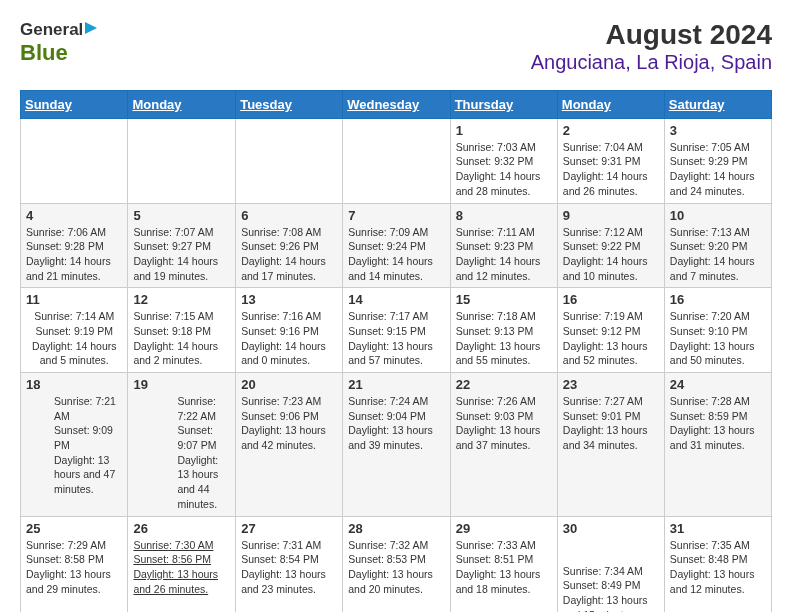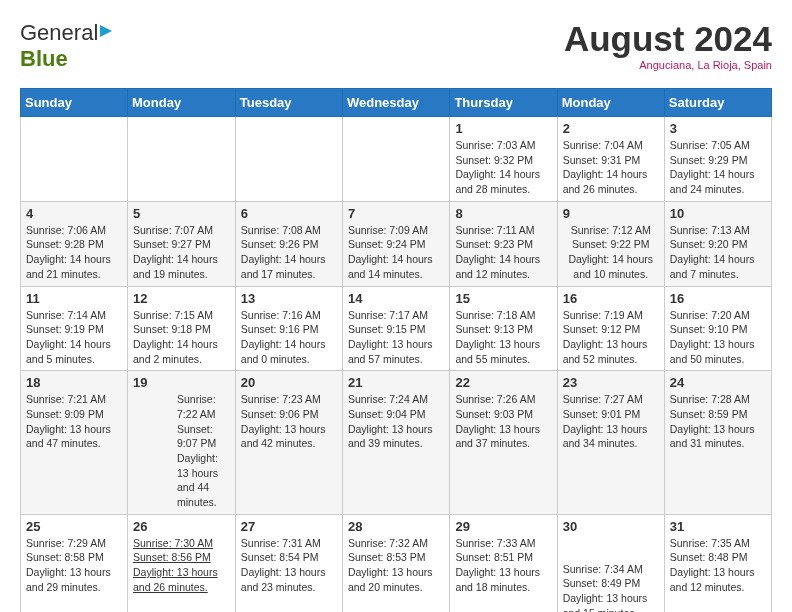--- a/index.html
+++ b/index.html
@@ -18,42 +18,43 @@
     }
     .logo {
       display: flex;
       flex-direction: column;
       align-items: flex-start;
     }
     .title-area {
       text-align: right;
     }
     .month-title {
-      font-size: 35px;
+      font-size: 28px;
       font-weight: bold;
       color: #333;
       line-height: 1.1;
     }
     .location-title {
-      font-size: 11px;
-      color: #be185d;
+      font-size: 20px;
+      color: #4c1d95;
     }
     .calendar-table {
       width: 100%;
       border-collapse: collapse;
       font-size: 11px;
     }
     .calendar-table thead th {
       background-color: #2878c3;
       color: #fff;
       padding: 6px 4px;
       text-align: left;
       font-size: 13px;
       font-weight: bold;
       border: 1px solid #1a6fb5;
+      text-decoration: underline;
     }
     .calendar-table tbody td {
       border: 1px solid #ccc;
       vertical-align: top;
       padding: 4px 5px;
       width: 108px;
       min-height: 80px;
       background: #fff;
     }
     .calendar-table tbody tr:nth-child(even) td {
@@ -78,22 +79,22 @@
       color: #555;
       margin-top: 10px;
       padding-left: 4px;
     }
     .logo-wrapper {
       display: flex;
       align-items: center;
     }
     .logo-general {
       color: #333;
-      font-weight: normal;
-      font-size: 22px;
+      font-weight: bold;
+      font-size: 17px;
     }
     .logo-blue {
       color: #4d7c0f;
       font-weight: bold;
       font-size: 22px;
     }
   </style>
 </head>
 <body>
 
@@ -180,35 +181,35 @@
 Daylight: 14 hours and 14 minutes.</div>
         </td>
         <td>
           <div class="day-number">8</div>
           <div class="day-info" style="white-space: pre-line;">Sunrise: 7:11 AM
 Sunset: 9:23 PM
 Daylight: 14 hours and 12 minutes.</div>
         </td>
         <td>
           <div class="day-number">9</div>
-          <div class="day-info" style="white-space: pre-line; text-align: center;">Sunrise: 7:12 AM
+          <div class="day-info" style="white-space: pre-line;">Sunrise: 7:12 AM
 Sunset: 9:22 PM
 Daylight: 14 hours and 10 minutes.</div>
         </td>
         <td>
           <div class="day-number">10</div>
           <div class="day-info" style="white-space: pre-line;">Sunrise: 7:13 AM
 Sunset: 9:20 PM
 Daylight: 14 hours and 7 minutes.</div>
         </td>
       </tr>
       <tr>
         <td>
           <div class="day-number">11</div>
-          <div class="day-info" style="white-space: pre-line;">Sunrise: 7:14 AM
+          <div class="day-info" style="white-space: pre-line; text-align: center;">Sunrise: 7:14 AM
 Sunset: 9:19 PM
 Daylight: 14 hours and 5 minutes.</div>
         </td>
         <td>
           <div class="day-number">12</div>
           <div class="day-info" style="white-space: pre-line;">Sunrise: 7:15 AM
 Sunset: 9:18 PM
 Daylight: 14 hours and 2 minutes.</div>
         </td>
         <td>
@@ -238,21 +239,21 @@
         <td>
           <div class="day-number">16</div>
           <div class="day-info" style="white-space: pre-line;">Sunrise: 7:20 AM
 Sunset: 9:10 PM
 Daylight: 13 hours and 50 minutes.</div>
         </td>
       </tr>
       <tr>
         <td>
           <div class="day-number">18</div>
-          <div class="day-info" style="white-space: pre-line;">Sunrise: 7:21 AM
+          <div class="day-info" style="white-space: pre-line; margin-left: 28px;">Sunrise: 7:21 AM
 Sunset: 9:09 PM
 Daylight: 13 hours and 47 minutes.</div>
         </td>
         <td>
           <div class="day-number">19</div>
           <div class="day-info" style="white-space: pre-line; margin-left: 44px;">Sunrise: 7:22 AM
 Sunset: 9:07 PM
 Daylight: 13 hours and 44 minutes.</div>
         </td>
         <td>

